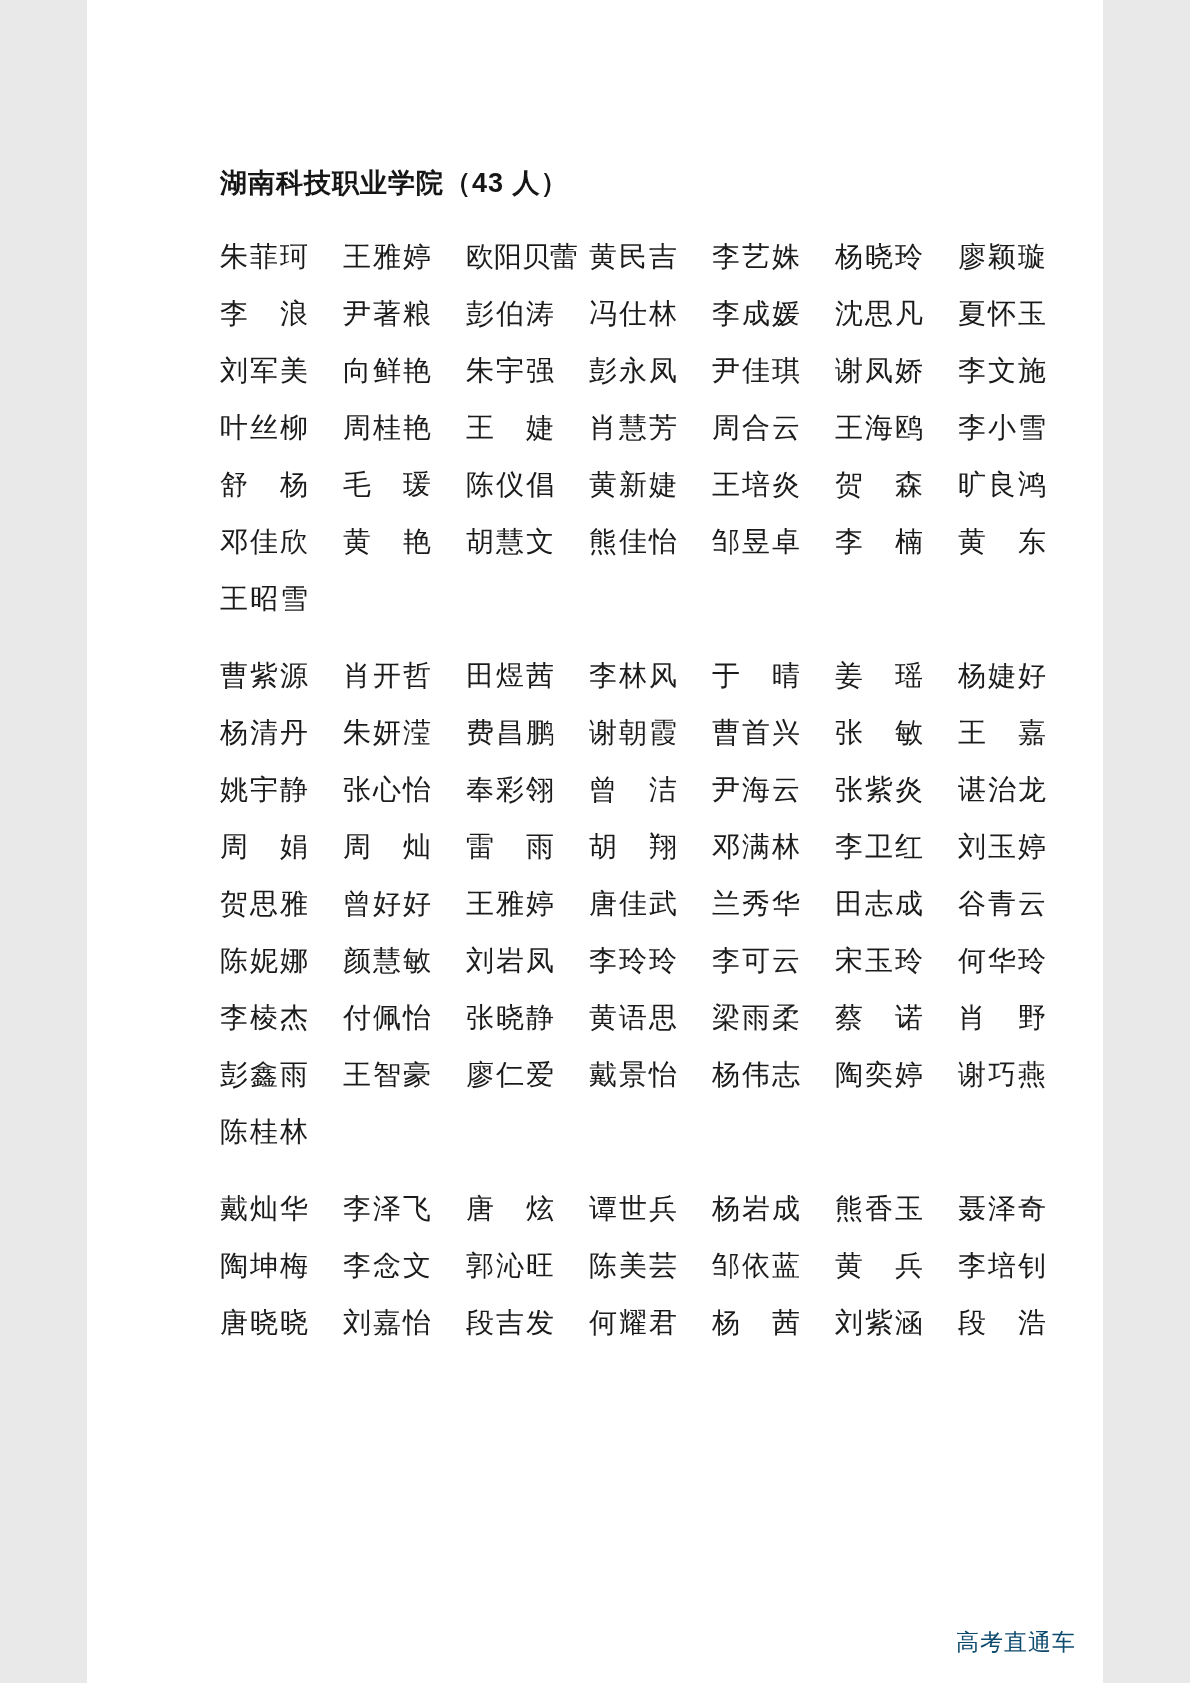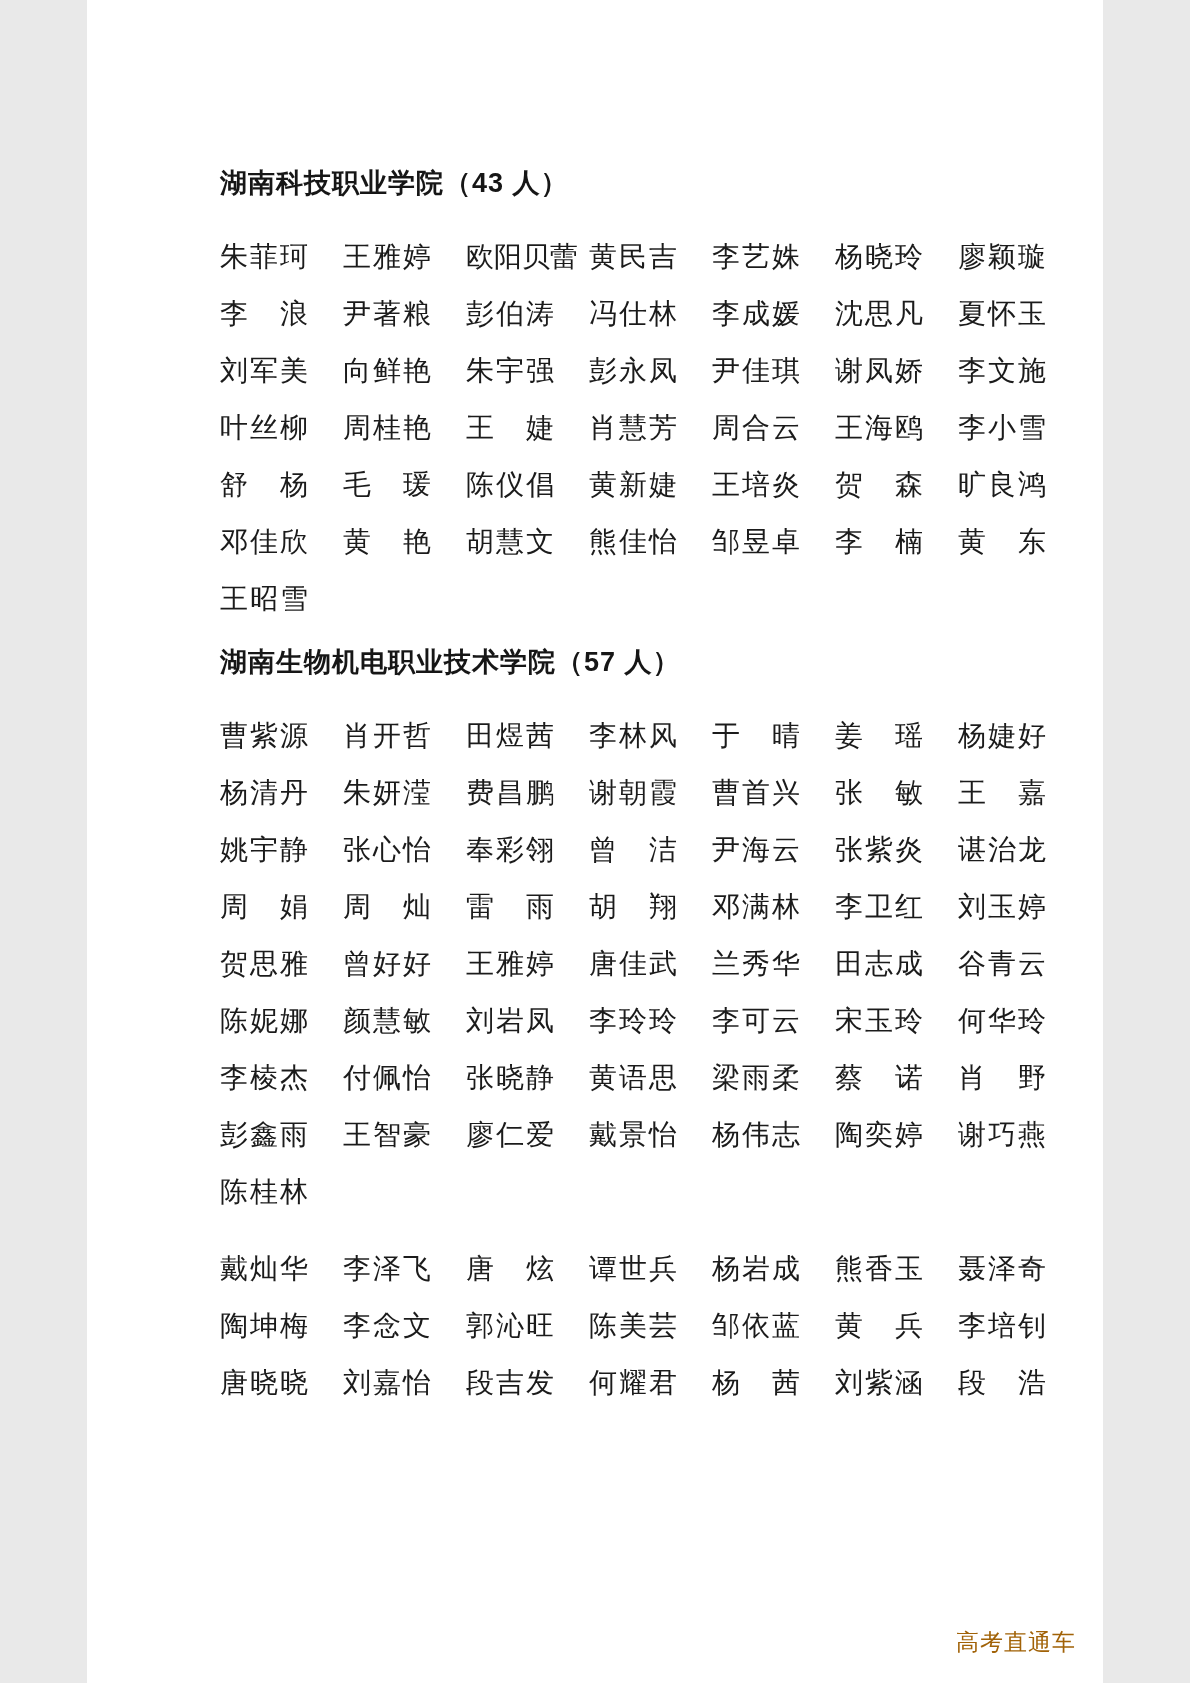--- a/index.html
+++ b/index.html
@@ -48,21 +48,21 @@
     text-align: justify;
     text-align-last: justify;
     vertical-align: middle;
   }
   .watermark {
     position: absolute;
     right: 27px;
     bottom: 25px;
     font-family: Liberation Mono, monospace;
     font-size: 23px;
-    color: #a16207;
+    color: #0c4a6e;
     letter-spacing: 1px;
   }
 </style>
 </head>
 <body>
 
 <div class="page">
   <main>
       <section class="college-section">
         <h2 class="section-title">湖南科技职业学院（43 人）</h2>
@@ -106,21 +106,20 @@
           <div class="name-cell"><span class="name">黄艳</span></div>
           <div class="name-cell"><span class="name">胡慧文</span></div>
           <div class="name-cell"><span class="name">熊佳怡</span></div>
           <div class="name-cell"><span class="name">邹昱卓</span></div>
           <div class="name-cell"><span class="name">李楠</span></div>
           <div class="name-cell"><span class="name">黄东</span></div>
           <div class="name-cell"><span class="name">王昭雪</span></div>
         </div>
       </section>
       <section class="college-section">
-        <h2 class="section-title">湖南生物机电职业技术学院（57 人）</h2>
         <div class="name-grid">
           <div class="name-cell"><span class="name">曹紫源</span></div>
           <div class="name-cell"><span class="name">肖开哲</span></div>
           <div class="name-cell"><span class="name">田煜茜</span></div>
           <div class="name-cell"><span class="name">李林风</span></div>
           <div class="name-cell"><span class="name">于晴</span></div>
           <div class="name-cell"><span class="name">姜瑶</span></div>
           <div class="name-cell"><span class="name">杨婕好</span></div>
           <div class="name-cell"><span class="name">杨清丹</span></div>
           <div class="name-cell"><span class="name">朱妍滢</span></div>

